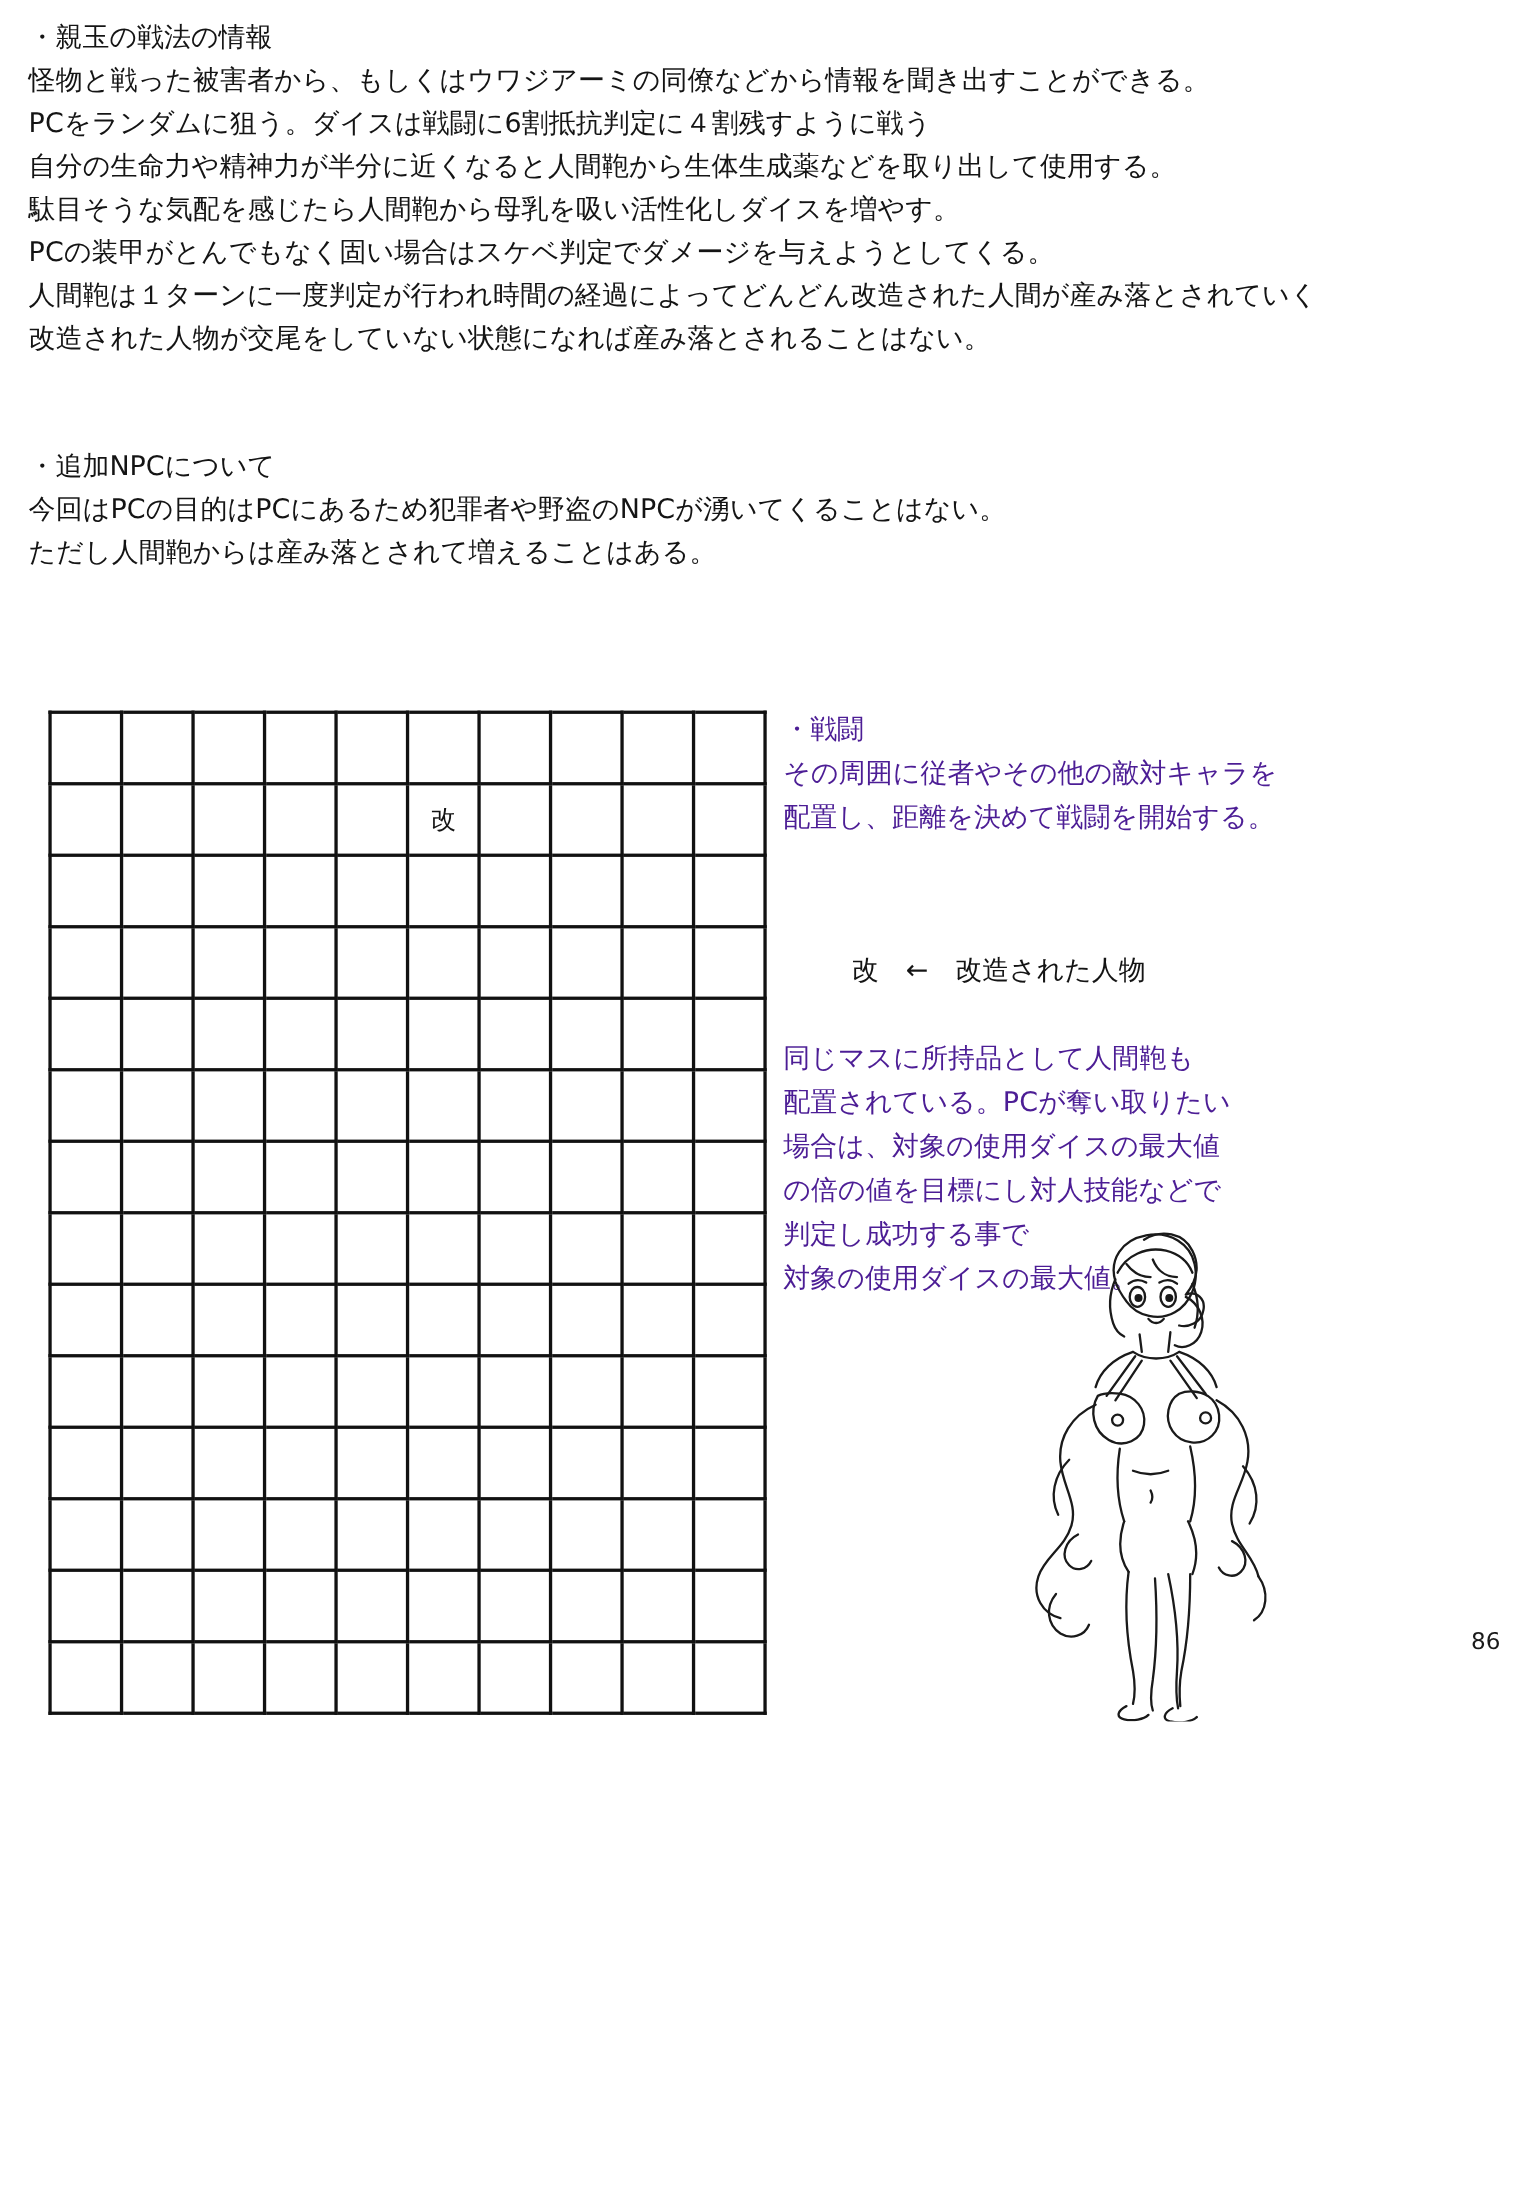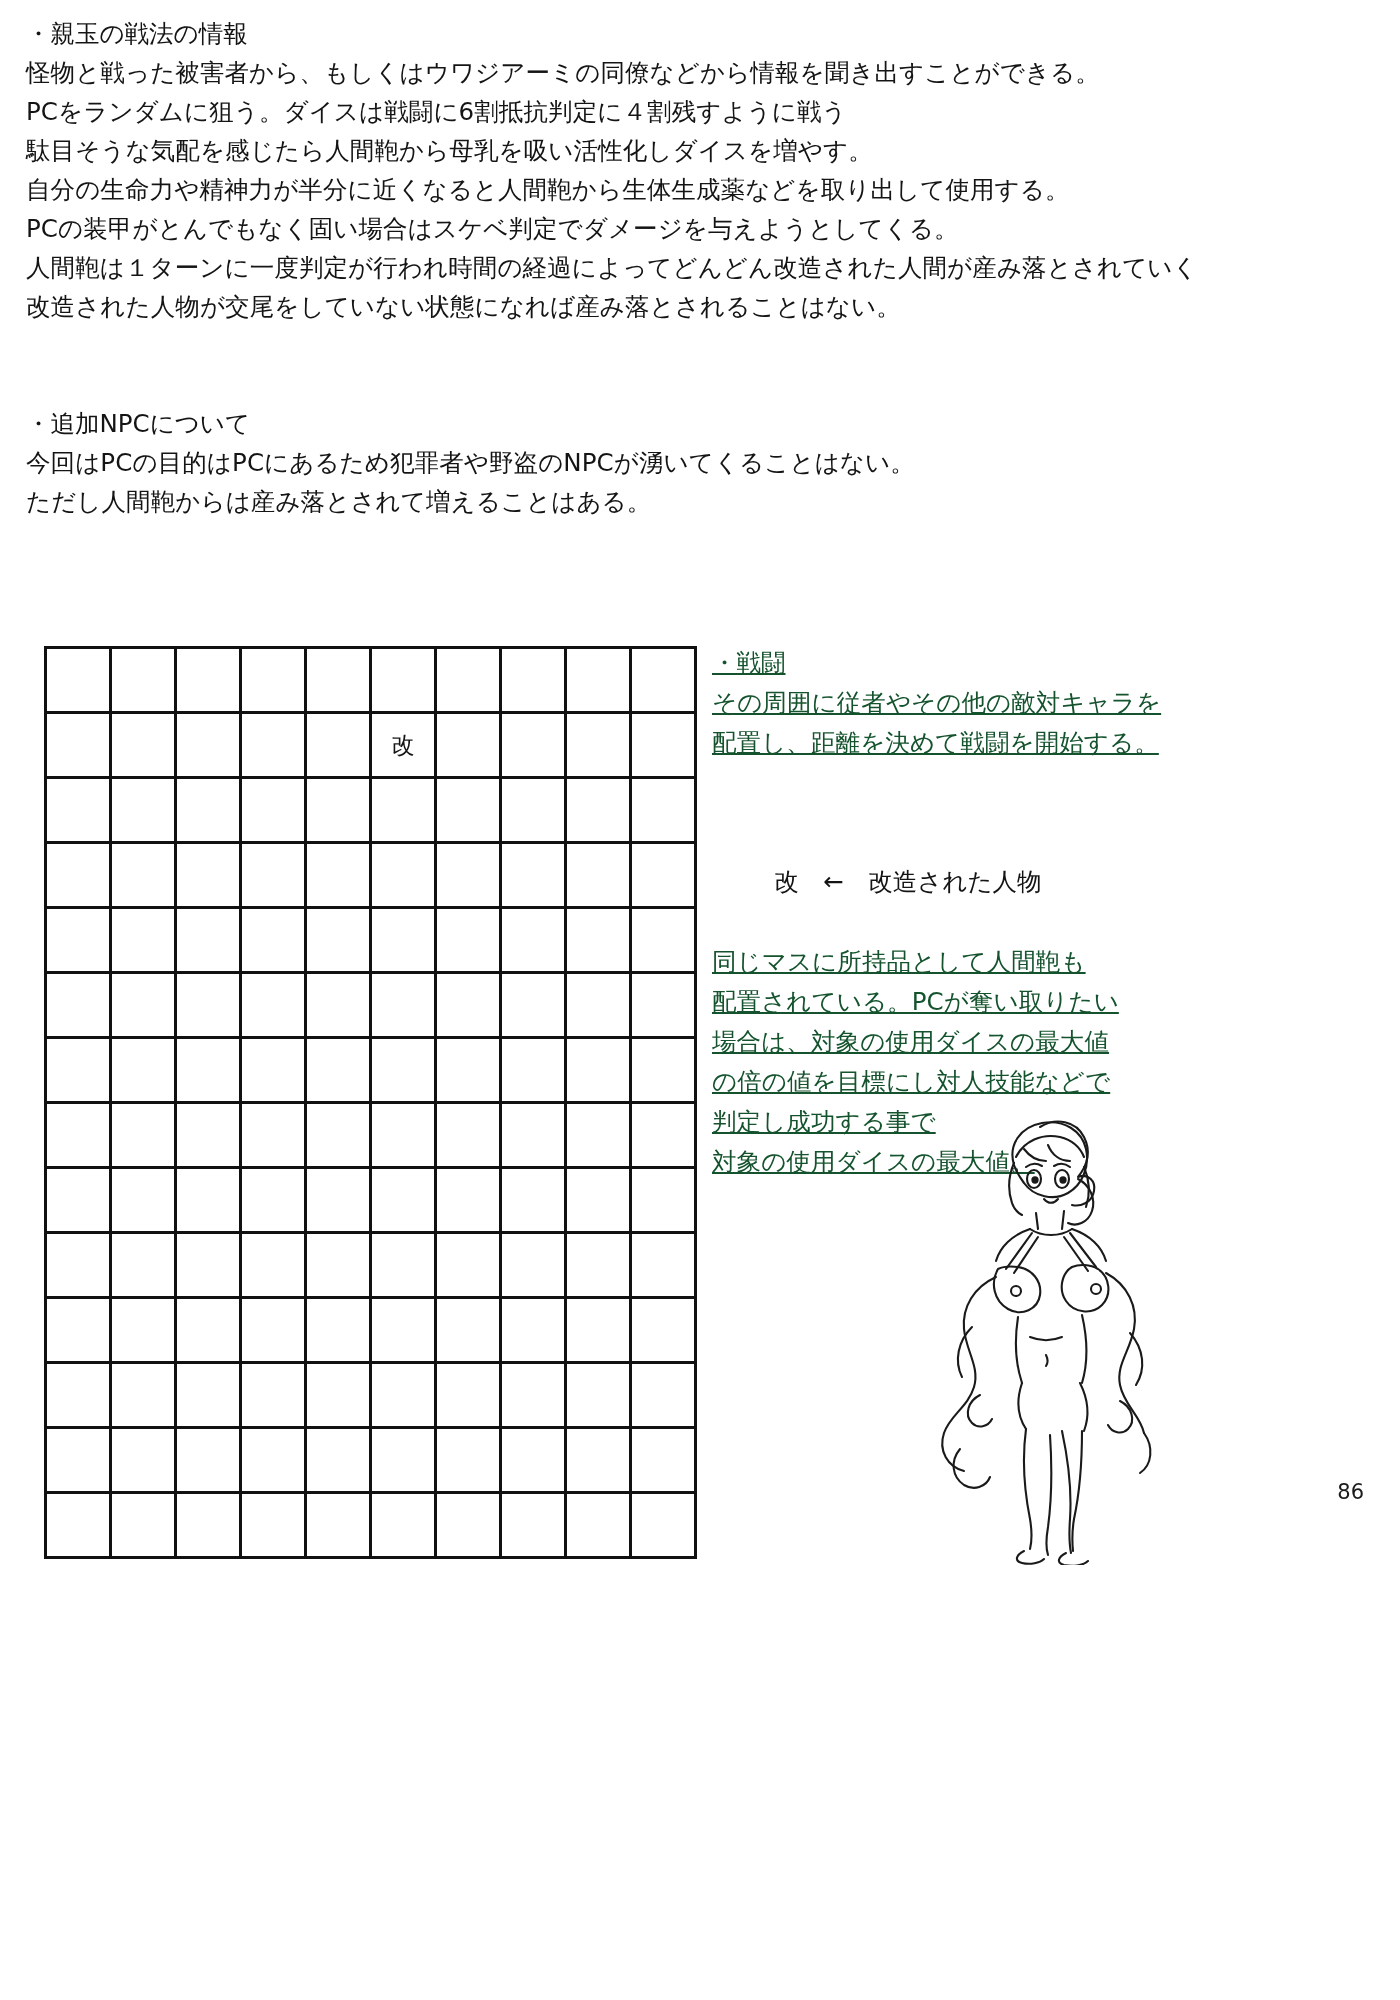--- a/index.html
+++ b/index.html
@@ -81,22 +81,21 @@
     position: absolute;
     left: 712px;
     top: 643px;
     width: 670px;
   }
   .right-col .line,
   .right-col .heading-line {
     font-size: 24.5px;
     line-height: 40px;
     white-space: pre;
-    color: #14532d;
-    text-decoration: underline;
+    color: #4c1d95;
   }
   .legend-row {
     font-size: 24.5px;
     line-height: 40px;
     white-space: pre;
     color: #141414;
   }
 
   
   .illus {
@@ -121,22 +120,22 @@
 <body>
 
 <div class="page">
 
   <div class="prose">
 
     <div class="para-block">
       <div class="heading-line">・親玉の戦法の情報</div>
       <div class="line">怪物と戦った被害者から、もしくはウワジアーミの同僚などから情報を聞き出すことができる。</div>
       <div class="line">PCをランダムに狙う。ダイスは戦闘に6割抵抗判定に４割残すように戦う</div>
+      <div class="line">自分の生命力や精神力が半分に近くなると人間鞄から生体生成薬などを取り出して使用する。</div>
       <div class="line">駄目そうな気配を感じたら人間鞄から母乳を吸い活性化しダイスを増やす。</div>
-      <div class="line">自分の生命力や精神力が半分に近くなると人間鞄から生体生成薬などを取り出して使用する。</div>
       <div class="line">PCの装甲がとんでもなく固い場合はスケベ判定でダメージを与えようとしてくる。</div>
       <div class="line">人間鞄は１ターンに一度判定が行われ時間の経過によってどんどん改造された人間が産み落とされていく</div>
       <div class="line">改造された人物が交尾をしていない状態になれば産み落とされることはない。</div>
     </div>
 
     <div class="gap"></div>
 
 
     <div class="gap"></div>
 

